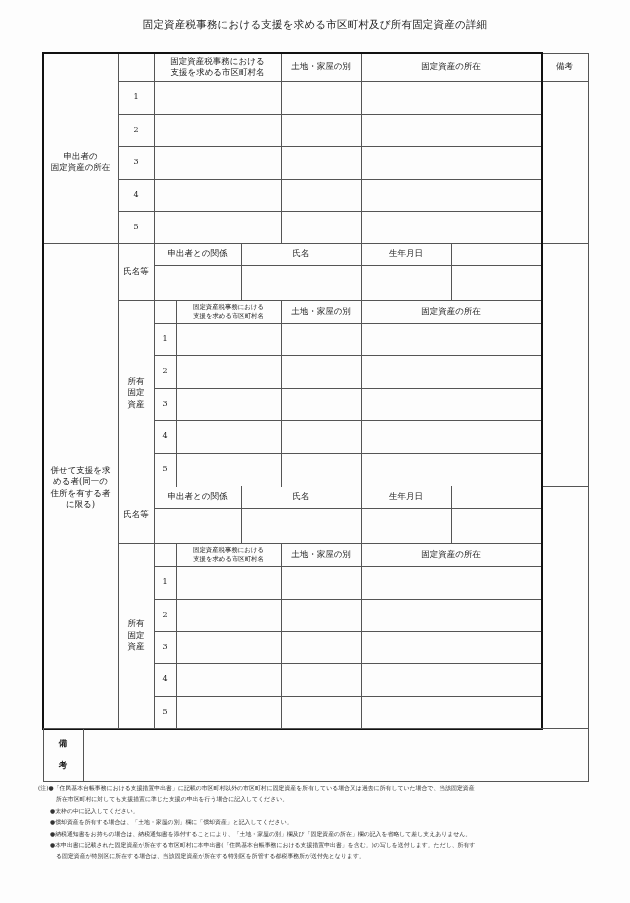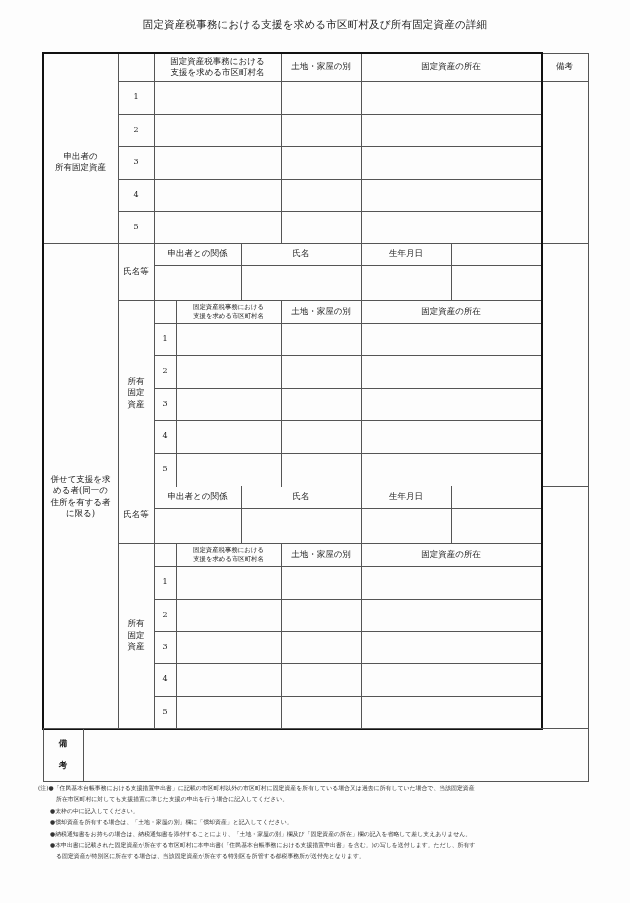--- a/index.html
+++ b/index.html
@@ -45,21 +45,21 @@
     </div>
     <div class="cell " style="left: 361px; top: 53px; width: 180px; height: 28px;">
       <span style="white-space: pre-line;">固定資産の所在</span>
     </div>
     <div class="cell " style="left: 541px; top: 53px; width: 47px; height: 28px;">
       <span style="white-space: pre-line;">備考</span>
     </div>
     <div class="ln h " style="left: 541px; top: 81px; width: 48px;"></div>
     <div class="cell " style="left: 43px; top: 81px; width: 75px; height: 162px;">
       <span style="white-space: pre-line;">申出者の
-所有固定資産</span>
+固定資産の所在</span>
     </div>
     <div class="cell num" style="left: 118px; top: 81px; width: 36px; height: 33px;">
       <span style="white-space: pre-line;">1</span>
     </div>
     <div class="cell " style="left: 154px; top: 81px; width: 127px; height: 33px;"></div>
     <div class="cell " style="left: 281px; top: 81px; width: 80px; height: 33px;"></div>
     <div class="cell " style="left: 361px; top: 81px; width: 180px; height: 33px;"></div>
     <div class="cell num" style="left: 118px; top: 114px; width: 36px; height: 32px;">
       <span style="white-space: pre-line;">2</span>
     </div>
@@ -78,21 +78,21 @@
     <div class="cell " style="left: 154px; top: 179px; width: 127px; height: 32px;"></div>
     <div class="cell " style="left: 281px; top: 179px; width: 80px; height: 32px;"></div>
     <div class="cell " style="left: 361px; top: 179px; width: 180px; height: 32px;"></div>
     <div class="cell num" style="left: 118px; top: 211px; width: 36px; height: 32px;">
       <span style="white-space: pre-line;">5</span>
     </div>
     <div class="cell " style="left: 154px; top: 211px; width: 127px; height: 32px;"></div>
     <div class="cell " style="left: 281px; top: 211px; width: 80px; height: 32px;"></div>
     <div class="cell " style="left: 361px; top: 211px; width: 180px; height: 32px;"></div>
     <div class="ln h " style="left: 43px; top: 243px; width: 546px;"></div>
-    <div class="cell " style="left: 43px; top: 254px; width: 75px; height: 485px;">
+    <div class="cell " style="left: 43px; top: 245px; width: 75px; height: 485px;">
       <span style="white-space: pre-line;">併せて支援を求
 める者(同一の
 住所を有する者
 に限る)</span>
     </div>
     <div class="ln v " style="left: 118px; top: 243px; height: 486px;"></div>
     <div class="cell " style="left: 118px; top: 243px; width: 36px; height: 57px;">
       <span style="white-space: pre-line;">氏名等</span>
     </div>
     <div class="ln v " style="left: 154px; top: 243px; height: 58px;"></div>

